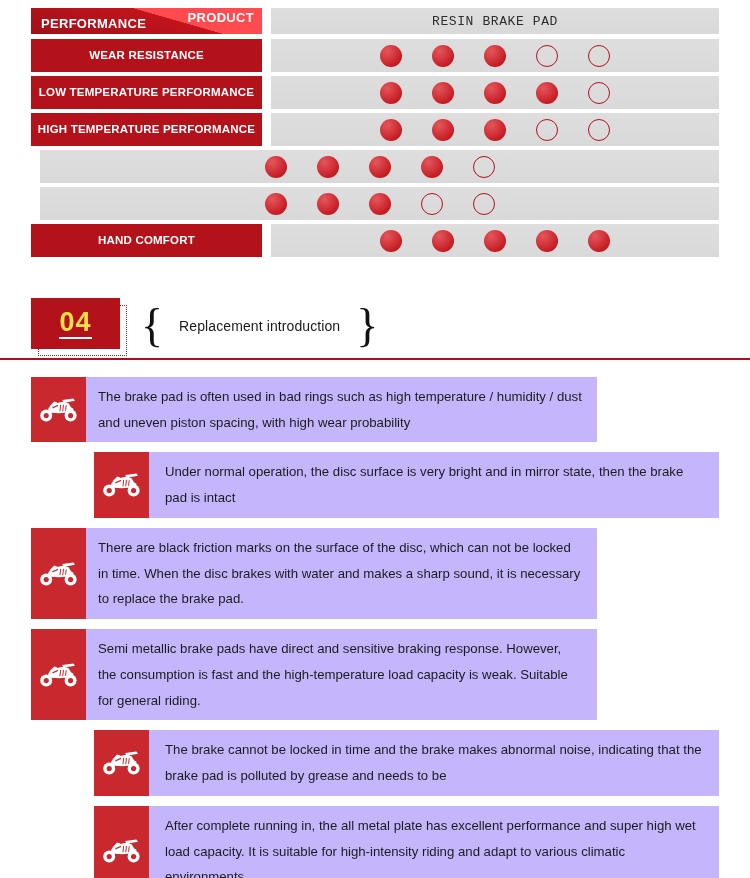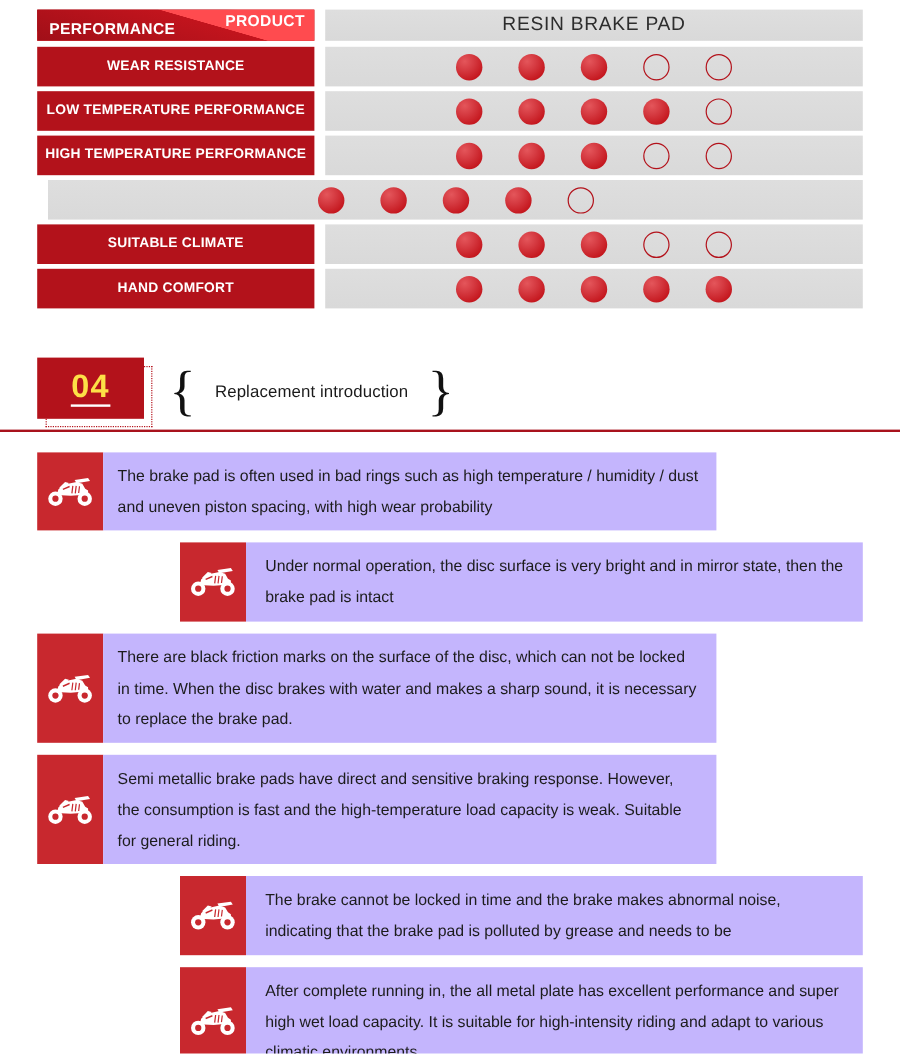--- a/index.html
+++ b/index.html
@@ -92,23 +92,24 @@
   .data-cell {
     flex: 1 1 auto;
     margin-left: 9px;
     background: linear-gradient(to bottom, #dedede, #d9d9d9);
     display: flex;
     align-items: center;
     justify-content: center;
   }
   .data-cell.header-data {
     color: #2d2d2d;
-    font-size: 16px;
+    font-size: 13px;
     letter-spacing: 0.6px;
     font-weight: normal;
+    font-family: Liberation Mono, monospace;
   }
 
   .dots {
     display: flex;
     align-items: center;
     gap: 30px;
   }
   .dot {
     width: 22px;
     height: 22px;
@@ -203,21 +204,21 @@
     left: 0;
     top: 377px;
     width: 750px;
   }
   .content-block {
     display: flex;
     align-items: stretch;
     margin-bottom: 10px;
   }
   .content-block.align-left  { margin-left: 31px;  margin-right: 153px; }
-  .content-block.align-right { margin-left: 120px; margin-right: 31px; padding-left: 30px;  }
+  .content-block.align-right { margin-left: 64px; margin-right: 31px; padding-left: 30px;  }
 
   .block-icon {
     flex: 0 0 55px;
     width: 55px;
     background: #c8282e;
     display: flex;
     align-items: center;
     justify-content: center;
   }
   .block-icon svg { width: 40px; height: 28px; display: block; }
@@ -290,21 +291,20 @@
           <div class="dots">
             <span class="dot filled"></span>
             <span class="dot filled"></span>
             <span class="dot filled"></span>
             <span class="dot filled"></span>
             <span class="dot empty"></span>
           </div>
         </div>
       </div>
       <div class="table-row">
-        <div class="label-cell">SUITABLE CLIMATE</div>
         <div class="data-cell">
           <div class="dots">
             <span class="dot filled"></span>
             <span class="dot filled"></span>
             <span class="dot filled"></span>
             <span class="dot empty"></span>
             <span class="dot empty"></span>
           </div>
         </div>
       </div>

